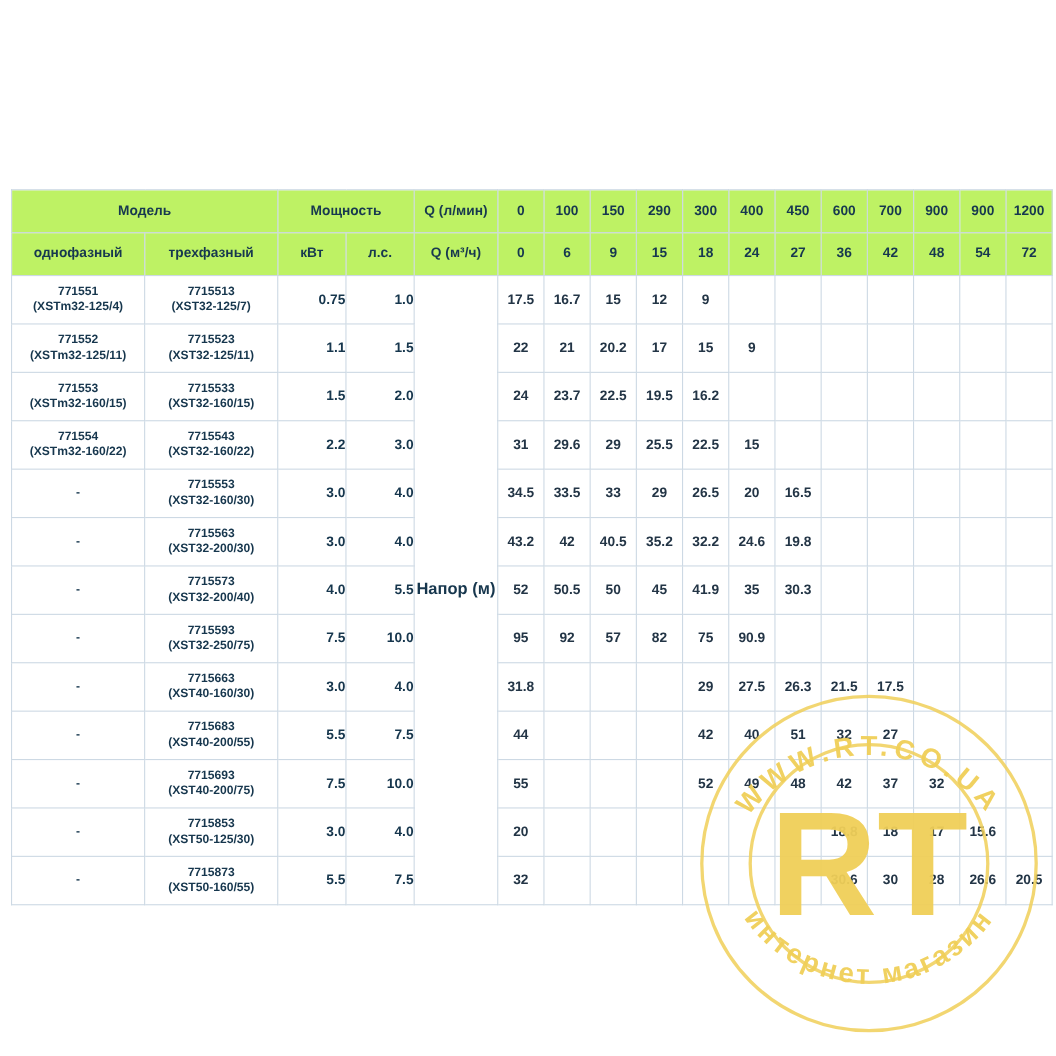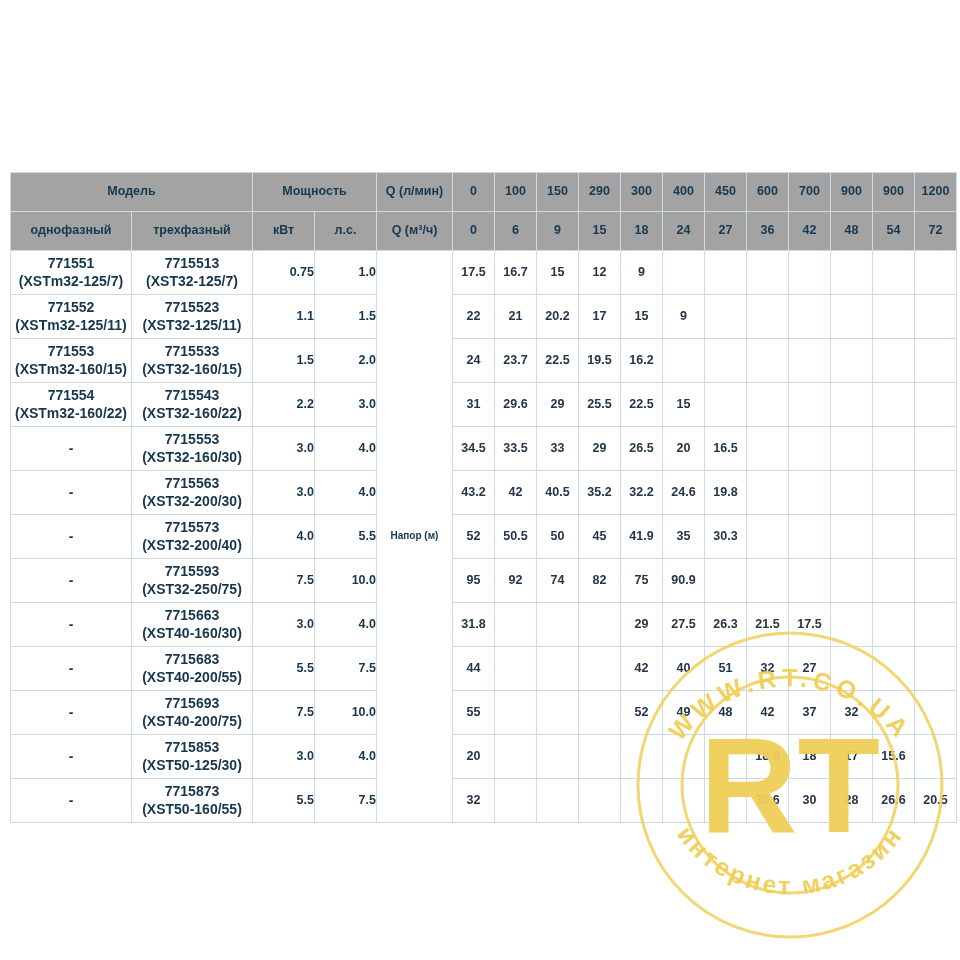--- a/index.html
+++ b/index.html
@@ -47,59 +47,59 @@
   table.spec td, table.spec th {
     border: 1px solid #cdd9e4;
     text-align: center;
     vertical-align: middle;
     padding: 0;
     line-height: 1.25;
   }
 
   
   tr.hdr1 th, tr.hdr2 th {
-    background: #a3a3a3;
+    background: #bef264;
     color: #17384f;
     font-weight: bold;
     height: 38px;
     font-size: 12.5px;
   }
   tr.hdr2 th { height: 38px; margin-left: 44px; }
 
   th.qsmall { font-size: 12px; font-weight: bold; }
 
   
   tr.data td {
     height: 43px;
     background: #ffffff;
   }
   tr.data td.model {
     font-weight: bold;
-    font-size: 14px;
+    font-size: 11px;
     color: #16364d;
   }
   tr.data td.model .m1 { display: block; }
   tr.data td.model .m2 { display: block; }
 
   tr.data td.pw {
     font-weight: bold;
     font-size: 12.5px;
     color: #16364d;
     text-align: right;
   }
 
   tr.data td.val {
     font-size: 12.5px;
     color: #233546;
     font-weight: bold;
   }
 
   td.napor {
     font-weight: bold;
-    font-size: 10px;
+    font-size: 15px;
     color: #16364d;
     background: #ffffff;
   }
 </style>
 </head>
 <body>
 
 <div id="watermark">
   <svg width="340" height="340" viewBox="0 0 340 340" xmlns="http://www.w3.org/2000/svg">
     <defs>
@@ -174,21 +174,21 @@
         <th>42</th>
         <th>48</th>
         <th>54</th>
         <th>72</th>
       </tr>
     </thead>
     <tbody id="tbody">
         <tr class="data">
           <td class="model">
             <span class="m1">771551</span>
-            <span class="m2">(XSTm32-125/7)</span>
+            <span class="m2">(XSTm32-125/4)</span>
           </td>
           <td class="model">
             <span class="m1">7715513</span>
             <span class="m2">(XST32-125/7)</span>
           </td>
           <td class="pw">0.75</td>
           <td class="pw">1.0</td>
           <td class="napor" rowspan="13">Напор (м)</td>
           <td class="val">17.5</td>
           <td class="val">16.7</td>
@@ -349,21 +349,21 @@
             <span class="m1">-</span>
           </td>
           <td class="model">
             <span class="m1">7715593</span>
             <span class="m2">(XST32-250/75)</span>
           </td>
           <td class="pw">7.5</td>
           <td class="pw">10.0</td>
           <td class="val">95</td>
           <td class="val">92</td>
-          <td class="val">74</td>
+          <td class="val">57</td>
           <td class="val">82</td>
           <td class="val">75</td>
           <td class="val">90.9</td>
           <td class="val"></td>
           <td class="val"></td>
           <td class="val"></td>
           <td class="val"></td>
           <td class="val"></td>
           <td class="val"></td>
         </tr>

